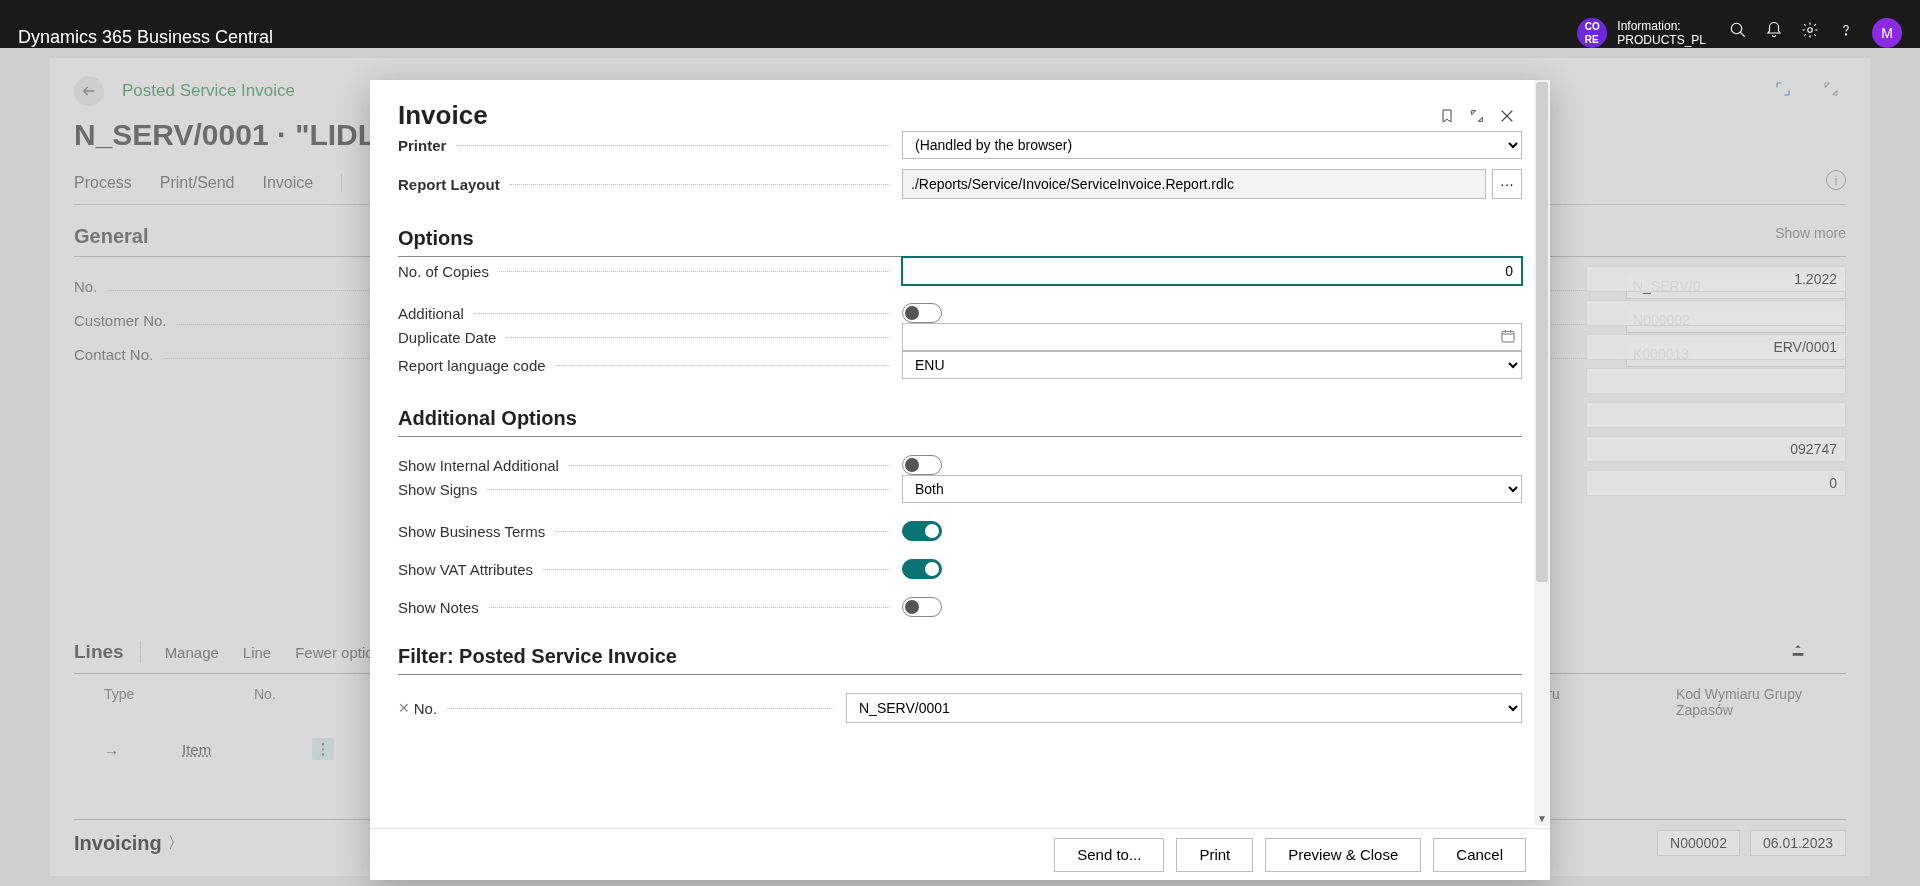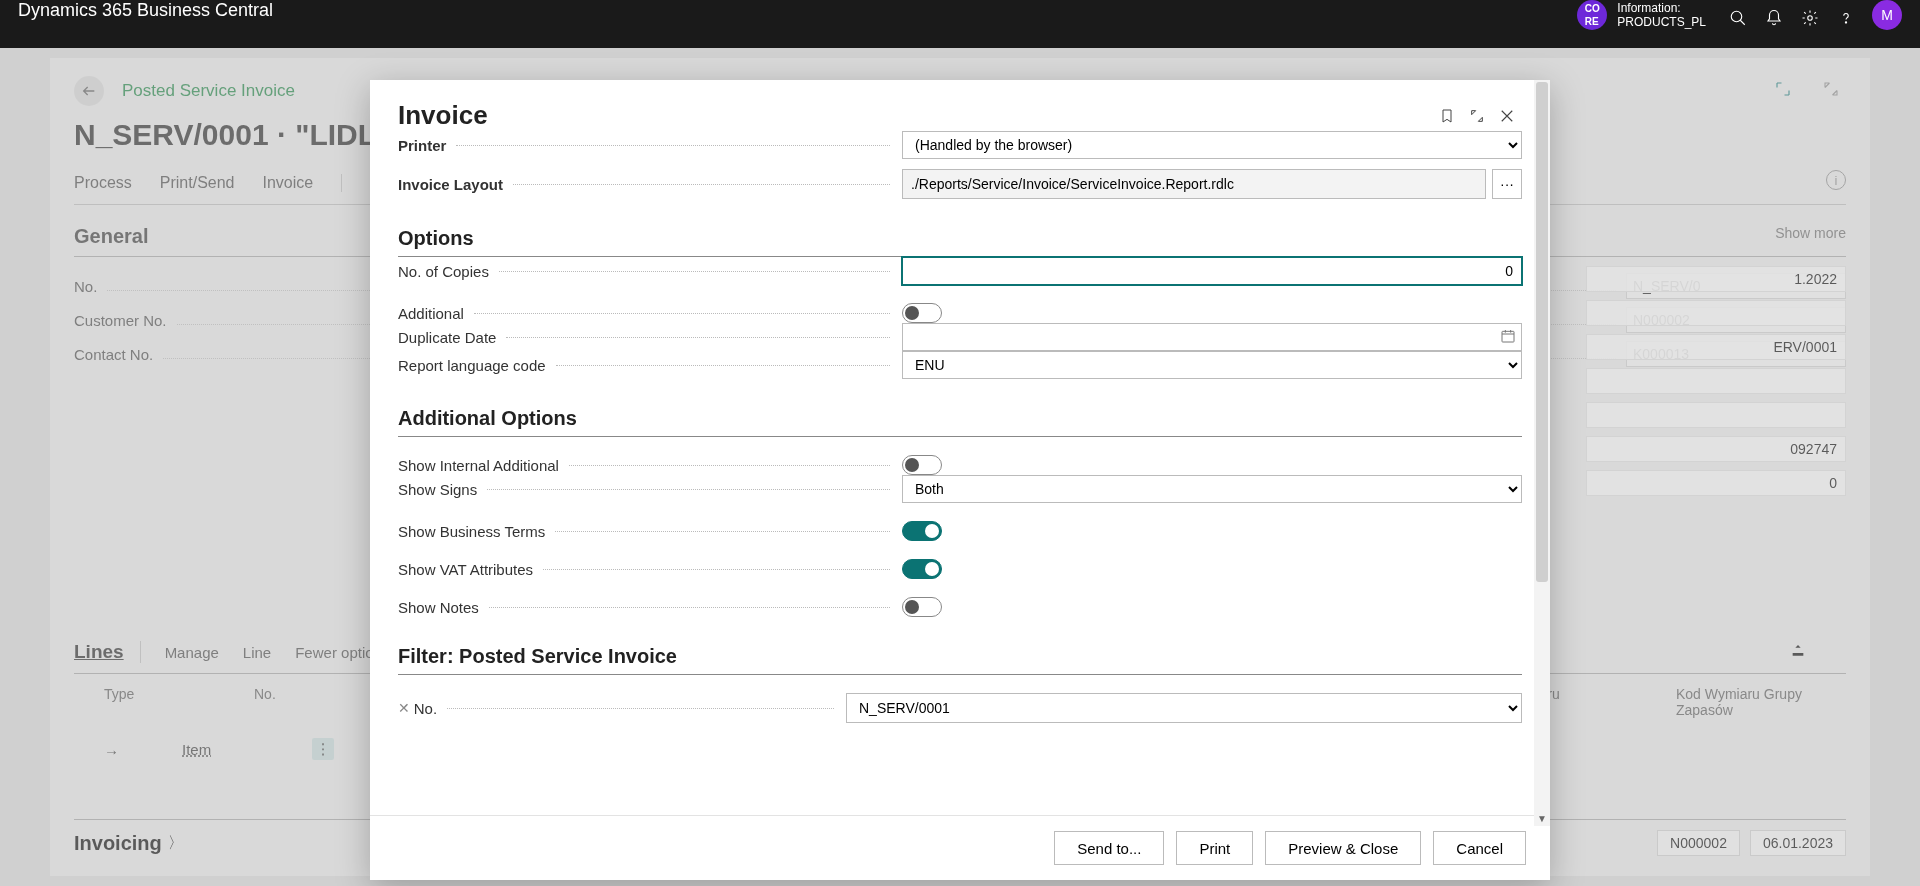--- a/index.html
+++ b/index.html
@@ -1,19 +1,19 @@
 <!DOCTYPE html>
 <html><head>
 <meta charset="utf-8">
 <style>
   * { box-sizing: border-box; margin: 0; padding: 0; font-family: "Segoe UI", Arial, sans-serif; }
   body { width: 1920px; height: 886px; overflow: hidden; background: #e0e0e0; position: relative; }
 
   
-  .titlebar { height: 48px; background: #1a1a1a; color: #fff; display:flex; align-items:flex-start; padding:0 18px; font-size:18px; }
+  .titlebar { height: 48px; background: #1a1a1a; color: #fff; display:flex; align-items:flex-end; padding:0 18px; font-size:18px; }
   .titlebar .spacer { flex:1; }
   .titlebar .env-badge { display:flex; align-items:center; gap:10px; margin-right:14px;}
   .titlebar .core { background:#6d28d9; border-radius:50%; width:30px; height:30px; font-size:10px; line-height:13px; display:flex; flex-direction:column; align-items:center; justify-content:center; font-weight:600;}
   .titlebar .env-text { display:flex; flex-direction:column; font-size:12px; line-height:14px; }
   .titlebar .icon-btn { width:36px; height:36px; display:flex; align-items:center; justify-content:center; cursor:pointer; border-radius:4px;}
   .titlebar svg{ stroke:#fff; fill:none; stroke-width:1.5;}
   .avatar { width:30px; height:30px; border-radius:50%; background:#8a2be2; display:flex; align-items:center; justify-content:center; font-size:14px; margin-left:8px;}
 
   
   .page-bg { position:absolute; top:48px; left:0; right:0; bottom:0; background:#d8d8d8; display:flex; justify-content:center; padding:10px 50px;}
@@ -36,21 +36,21 @@
   .form-row .lbl { font-size:15px; color:#444; white-space:nowrap;}
   .form-row .dots { flex:1; border-bottom:1.5px dotted #bbb; margin:0 10px; height:10px;}
   .form-row .val { width:220px;}
   .form-row input[type=text]{ width:100%; height:26px; padding:0 6px; border:1px solid #ccc; background:rgba(255,255,255,0.6); font-size:14px;}
   .right-col { position:absolute; right:24px; top:204px; width:260px;}
   .right-col .form-row .val{width:260px;}
   .right-col .rn { text-align:right; background:rgba(250,250,250,.9); border:1px solid #ddd; height:26px; padding:4px 8px; font-size:14px;}
 
   .lines-sect { margin-top:260px;}
   .lines-tabs { display:flex; align-items:center; gap:24px; font-size:15px; color:#444; border-bottom:1px solid rgba(0,0,0,.3); padding:10px 0;}
-  .lines-tabs .main{ font-size:19px; font-weight:600; color:#222; padding-right:16px; border-right:1px solid #bbb;text-decoration:underline;}
+  .lines-tabs .main{ font-size:19px; font-weight:600; color:#222; padding-right:16px; border-right:1px solid #bbb;}
   .tbl-head { display:flex; gap:60px; font-size:14px; color:#555; padding:12px 30px;}
   .tbl-row  { display:flex; gap:60px; font-size:15px; color:#333; padding:8px 30px; align-items:center;}
   .tbl-row .link{ color:#333; text-decoration: underline dotted;}
   .dots3{ width:22px; height:22px; display:flex; align-items:center; justify-content:center; background:rgba(0,128,128,.15); border-radius:2px;}
 
   .invoicing-foot{ position:absolute; bottom:20px; left:24px; right:24px; display:flex; align-items:center; border-top:1px solid rgba(0,0,0,.3); padding-top:10px;}
   .invoicing-foot .t{font-size:20px; font-weight:600;}
   .invoicing-foot .spacer{flex:1;}
   .invoicing-foot .box{ border:1px solid #ccc; background:rgba(255,255,255,.6); padding:4px 12px; font-size:14px; margin-left:10px;}
 
@@ -96,21 +96,21 @@
   .filter-row .x{ font-size:14px; color:#888; margin-right:4px;}
   .filter-row .lbl{color:#333; font-size:15px;}
   .filter-row .dots{flex:1; border-bottom:1.5px dotted #bbb; margin:0 12px 0 10px;}
   .filter-row .ctrl{width:676px; height:30px;}
 
   .scrollbar{ position:absolute; top:0; right:0; bottom:54px; width:16px; background:#f3f3f3;}
   .scrollbar .thumb{ position:absolute; left:2px; right:2px; top:2px; height:500px; background:#cfcfcf; border-radius:3px;}
   .scrollbar .arrow{ position:absolute; left:0; right:0; height:16px; display:flex; align-items:center; justify-content:center; color:#666; font-size:10px;}
   .scrollbar .arrow.down{ bottom:0;}
 
-  .modal-footer{ height:65px; border-top:1px solid #e3e3e3; display:flex; align-items:center; justify-content:flex-end; gap:12px; padding:0 24px;text-align:right;}
+  .modal-footer{ height:52px; border-top:1px solid #e3e3e3; display:flex; align-items:center; justify-content:flex-end; gap:12px; padding:0 24px;text-align:right;}
   .btn{ height:34px; padding:0 22px; border:1px solid #bbb; background:#fff; font-size:15px; cursor:pointer; display:flex; align-items:center;}
 </style>
 </head>
 <body>
 
 <div class="titlebar">
   <span>Dynamics 365 Business Central</span>
   <span class="spacer"></span>
   <div class="env-badge">
     <div class="core">CO<br>RE</div>
@@ -322,21 +322,21 @@
       <span class="lbl">Printer</span>
       <span class="dots"></span>
       <div class="ctrl">
         <select class="ctl">
           <option>(Handled by the browser)</option>
         </select>
       </div>
     </div>
 
     <div class="m-row" style="margin-top:10px;">
-      <span class="lbl">Invoice Layout</span>
+      <span class="lbl">Report Layout</span>
       <span class="dots"></span>
       <div class="ctl-wrap">
         <input class="ctl ro" readonly="" value="./Reports/Service/Invoice/ServiceInvoice.Report.rdlc" style="">
         <div class="ellips-btn">···</div>
       </div>
     </div>
 
     <div class="m-section">Options</div>
 
     <div class="m-row thin">

